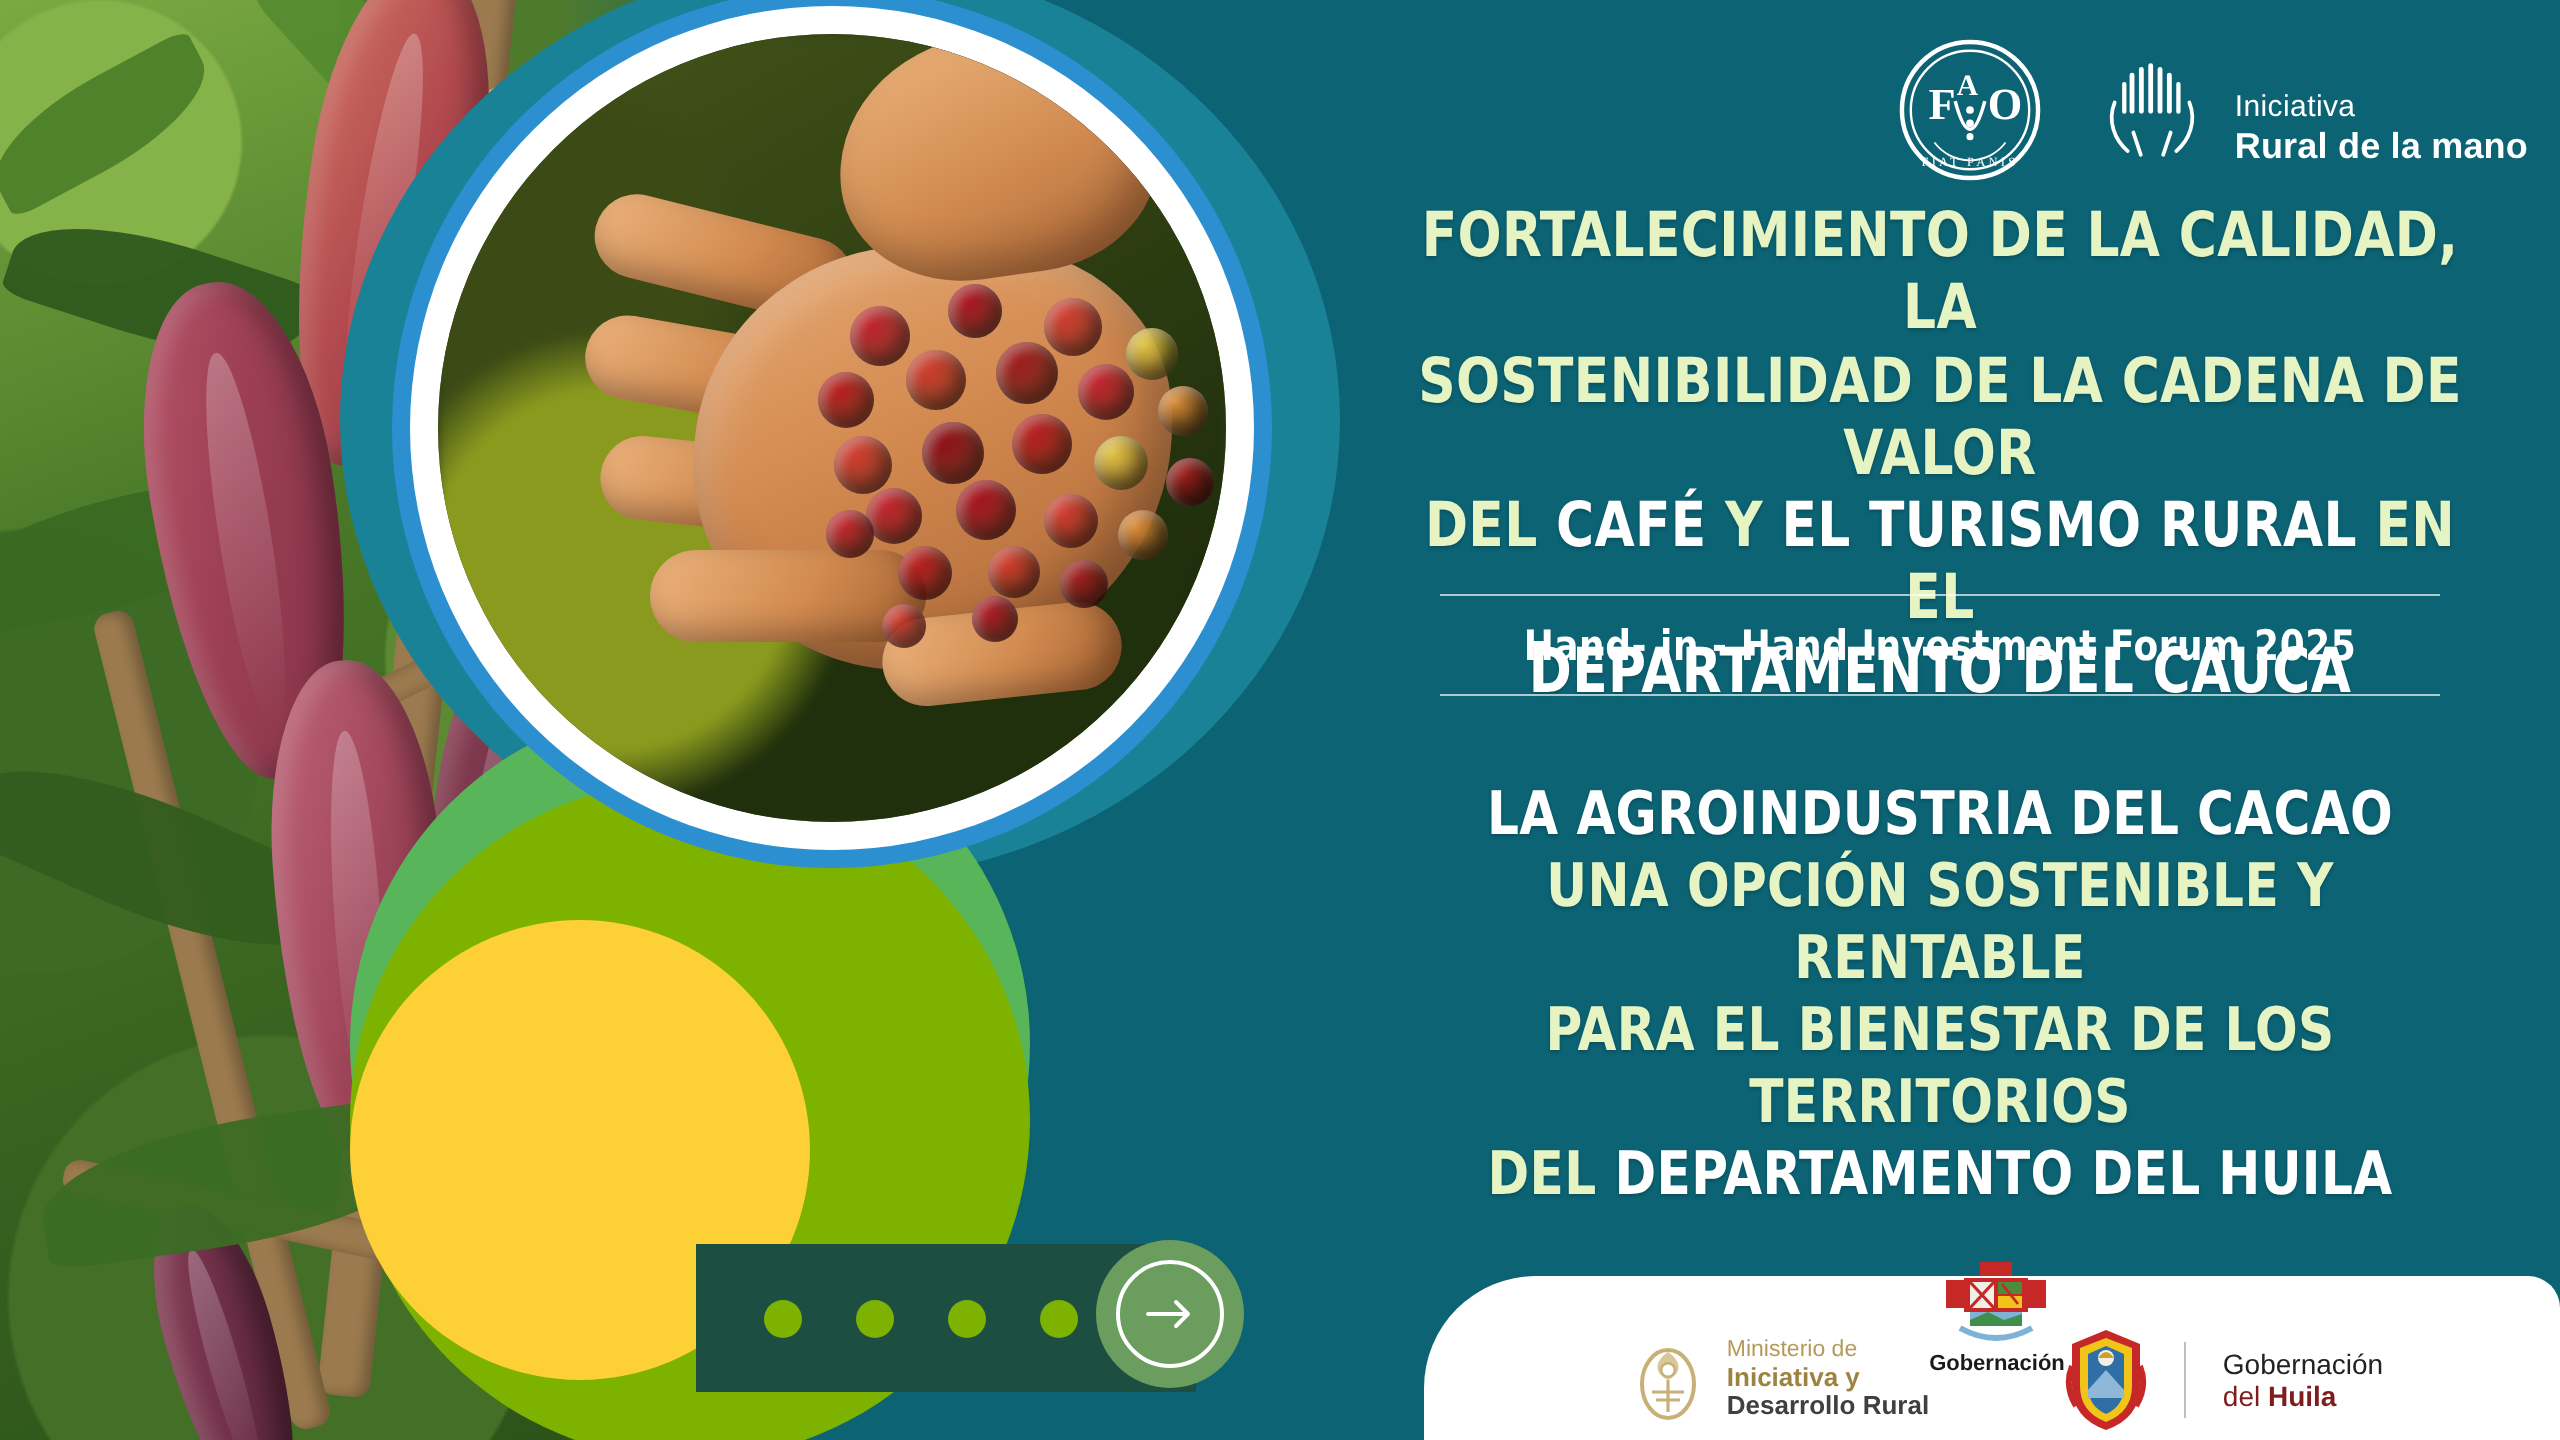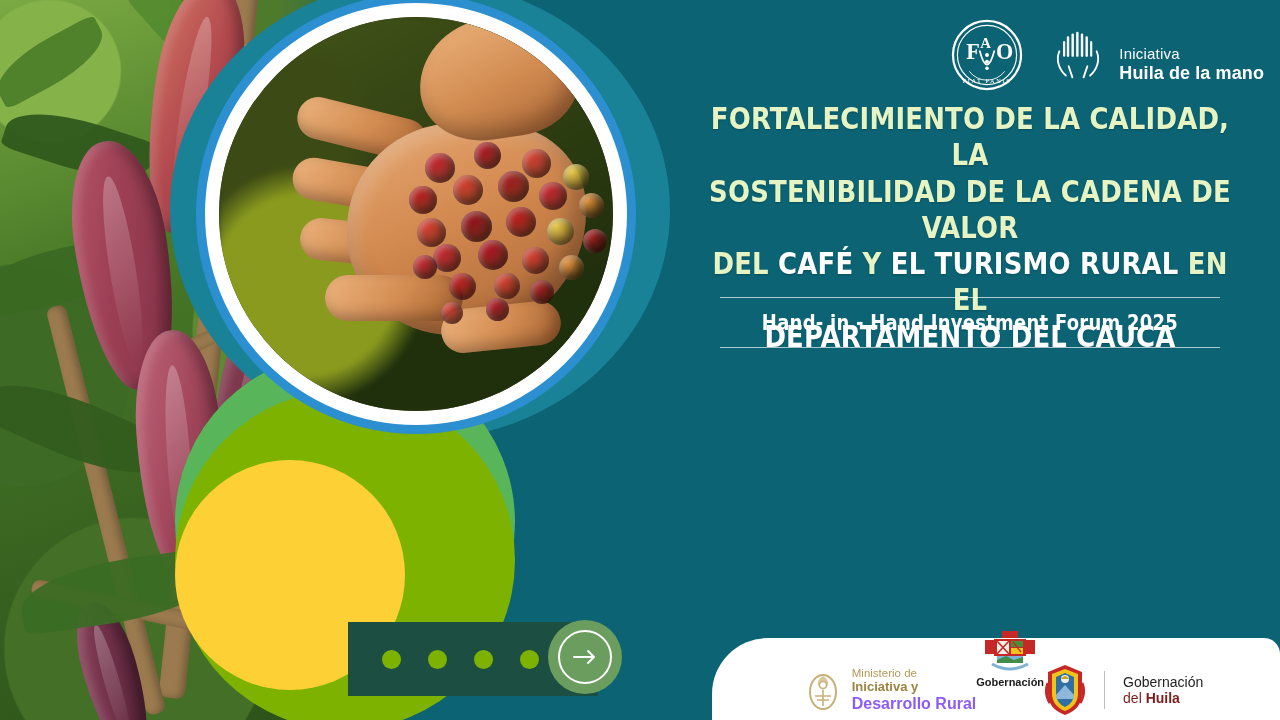--- a/index.html
+++ b/index.html
@@ -267,21 +267,21 @@
     background:#ffffff;
     border-top-left-radius:56px;
     border-top-right-radius:16px;
     display:flex; align-items:center; justify-content:center;
     padding:0 26px 0 40px;
   }
   .blogo { display:flex; align-items:center; gap:9px; }
   .blogo-text { line-height:1.13; }
   .min-text .m1 { font-size:11.5px; color:#b49a5a; font-weight:400; }
   .min-text .m2 { font-size:13px; color:#9c8340; font-weight:700; }
-  .min-text .m3 { font-size:16px; color:#8b5cf6; font-weight:700; }
+  .min-text .m3 { font-size:13px; color:#404040; font-weight:700; }
   .cauca-text { text-align:center; line-height:1.18; }
   .cauca-text .m1 { font-size:11px; color:#1a1a1a; font-weight:700; }
   .cauca-text .m2 { font-size:11px; color:#1a1a1a; font-weight:700;margin-top:48px; }
   .huila-divider { width:1px; height:38px; background:#bdbdbd; margin:0 9px; }
   .huila-text { line-height:1.16; }
   .huila-text .m1 { font-size:14px; color:#222; font-weight:400; }
   .huila-text .m2 { font-size:14px; color:#7f1d1d; font-weight:400; }
   .huila-text .m2 b { font-weight:700; }
 </style>
 </head>
@@ -412,38 +412,44 @@
             <rect x="23" y="7" width="2.6" height="25" rx="1.3"></rect>
             <rect x="28" y="5" width="2.6" height="27" rx="1.3"></rect>
             <rect x="33" y="7" width="2.6" height="25" rx="1.3"></rect>
             <rect x="38" y="10" width="2.6" height="22" rx="1.3"></rect>
             <rect x="14" y="15" width="2.3" height="17" rx="1.1"></rect>
             <rect x="43" y="15" width="2.3" height="17" rx="1.1"></rect>
           </g>
         </svg>
         <div class="hih-text">
           <div class="l1">Iniciativa</div>
-          <div class="l2">Huila de la mano</div>
+          <div class="l2">Rural de la mano</div>
         </div>
       </div>
     </div>
 
     <div class="title-block">
         <div class="title-line"><span class="c-lime">FORTALECIMIENTO DE LA CALIDAD, LA</span></div>
         <div class="title-line"><span class="c-lime">SOSTENIBILIDAD DE LA CADENA DE VALOR</span></div>
         <div class="title-line"><span class="c-lime">DEL </span><span class="c-white">CAFÉ</span><span class="c-lime"> Y </span><span class="c-white">EL TURISMO RURAL</span><span class="c-lime"> EN EL</span></div>
         <div class="title-line"><span class="c-white">DEPARTAMENTO DEL CAUCA</span></div>
       </div>
 
     <div class="sub-wrap">
       <div class="rule"></div>
       <div class="sub-text">Hand- in - Hand Investment Forum 2025</div>
       <div class="rule"></div>
     </div>
 
+    <div class="title2-block">
+        <div class="title2-line"><span class="c-white">LA AGROINDUSTRIA DEL CACAO</span></div>
+        <div class="title2-line"><span class="c-lime">UNA OPCIÓN SOSTENIBLE Y RENTABLE</span></div>
+        <div class="title2-line"><span class="c-lime">PARA EL BIENESTAR DE LOS TERRITORIOS</span></div>
+        <div class="title2-line"><span class="c-lime">DEL </span><span class="c-white">DEPARTAMENTO DEL HUILA</span></div>
+      </div>
   </div>
 
   <div class="bottom-panel">
 
     <div class="blogo">
       <svg width="40" height="48" viewBox="0 0 40 48">
         <ellipse cx="20" cy="26" rx="13" ry="17" fill="none" stroke="#c8b078" stroke-width="2"></ellipse>
         <path d="M20 10 C14 14 12 20 20 24 C28 20 26 14 20 10Z" fill="#d8c79a"></path>
         <circle cx="20" cy="19" r="3.4" fill="#fff" stroke="#c8b078" stroke-width="1.2"></circle>
         <path d="M12 30 L28 30 M14 34 L26 34" stroke="#c8b078" stroke-width="1.6"></path>

